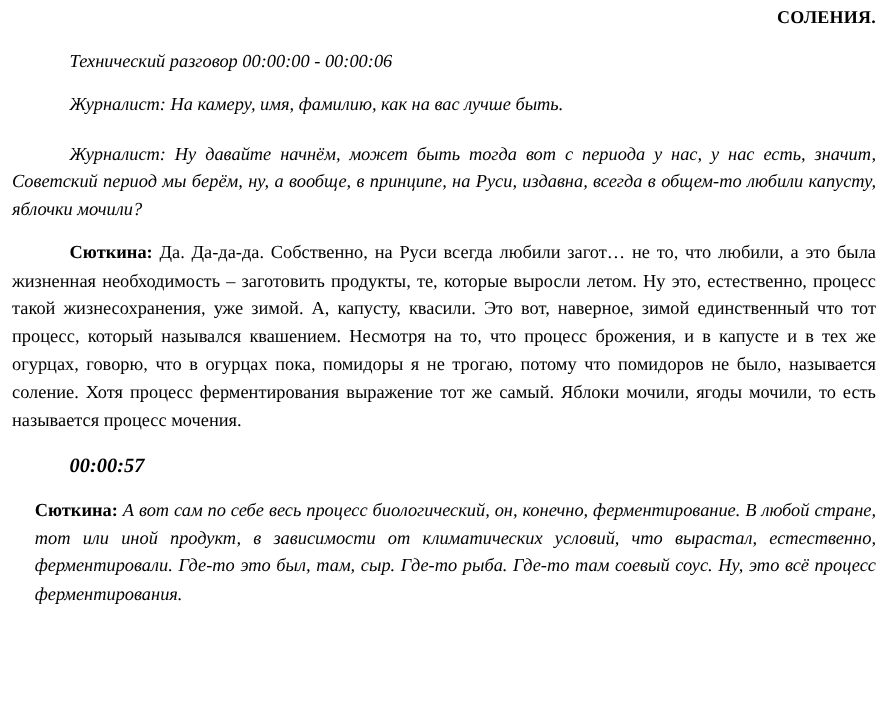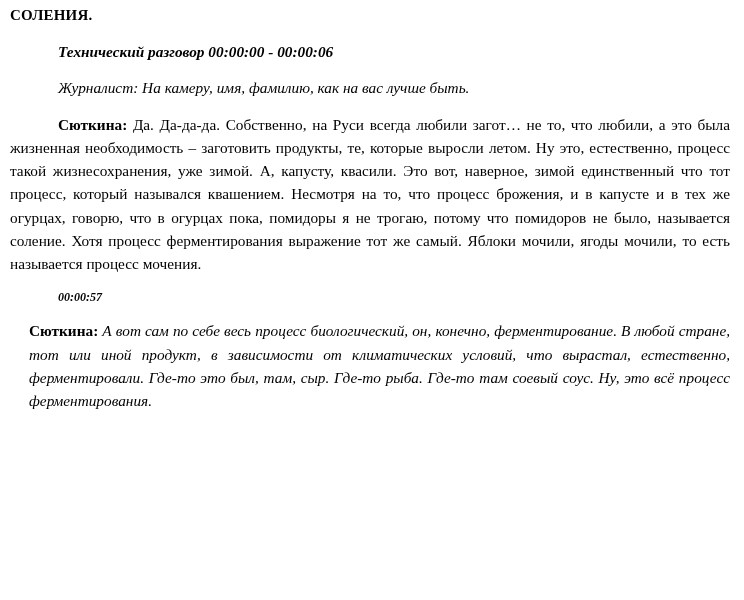--- a/index.html
+++ b/index.html
@@ -20,20 +20,21 @@
     box-sizing: border-box;
     padding: 6px 14px 0 10px;
     position: relative;
   }
   .title {
     font-weight: bold;
     font-size: 15px;
     line-height: 1.2;
     margin: 0 0 16px 0;
     letter-spacing: 0.2px;
+    text-align: right;
   }
   p {
     margin: 0;
     font-size: 15.3px;
     line-height: 1.52;
     text-align: justify;
     text-justify: inter-word;
   }
   .para {
     margin-bottom: 13px;
@@ -45,28 +46,28 @@
     font-weight: normal;
     font-style: italic;
   }
   .b {
     font-weight: bold;
   }
   .i {
     font-style: italic;
   }
   .tc-line {
-    font-weight: bold;
+    font-weight: normal;
     font-style: italic;
     font-size: 15.3px;
   }
   .timestamp {
     font-weight: bold;
     font-style: italic;
-    font-size: 12px;
+    font-size: 17px;
     margin-bottom: 13px;
   }
   .gap-top {
     margin-top: 17px;
   }
   .noindent {
     text-indent: 0;
     margin-left: 19px;
   }
 </style>
@@ -77,20 +78,23 @@
 
   <h1 class="title">СОЛЕНИЯ.</h1>
 
   <p class="para indent tc-line">Технический разговор 00:00:00 - 00:00:06</p>
 
   <p class="para indent">
     <span class="bi">Журналист:</span><span class="bi"> На камеру, имя, фамилию, как на вас лучше быть.</span>
   </p>
 
 
+  <p class="para indent gap-top">
+    <span class="bi">Журналист:</span><span class="bi"> Ну давайте начнём, может быть тогда вот с периода у нас, у нас есть, значит, Советский период мы берём, ну, а вообще, в принципе, на Руси, издавна, всегда в общем-то любили капусту, яблочки мочили?</span>
+  </p>
 
   <p class="para indent">
     <span class="b">Сюткина:</span><span> Да. Да-да-да. Собственно, на Руси всегда любили загот… не то, что любили, а это была жизненная необходимость – заготовить продукты, те, которые выросли летом. Ну это, естественно, процесс такой жизнесохранения, уже зимой. А, капусту, квасили. Это вот, наверное, зимой единственный что тот процесс, который назывался квашением. Несмотря на то, что процесс брожения, и в капусте и в тех же огурцах, говорю, что в огурцах пока, помидоры я не трогаю, потому что помидоров не было, называется соление. Хотя процесс ферментирования выражение тот же самый. Яблоки мочили, ягоды мочили, то есть называется процесс мочения.</span>
   </p>
 
   <p class="para indent timestamp">00:00:57</p>
 
   <p class="para noindent">
     <span class="b">Сюткина:</span><span class="i"> А вот сам по себе весь процесс биологический, он, конечно, ферментирование. В любой стране, тот или иной продукт, в зависимости от климатических условий, что вырастал, естественно, ферментировали. Где-то это был, там, сыр. Где-то рыба. Где-то там соевый соус. Ну, это всё процесс ферментирования.</span>
   </p>

